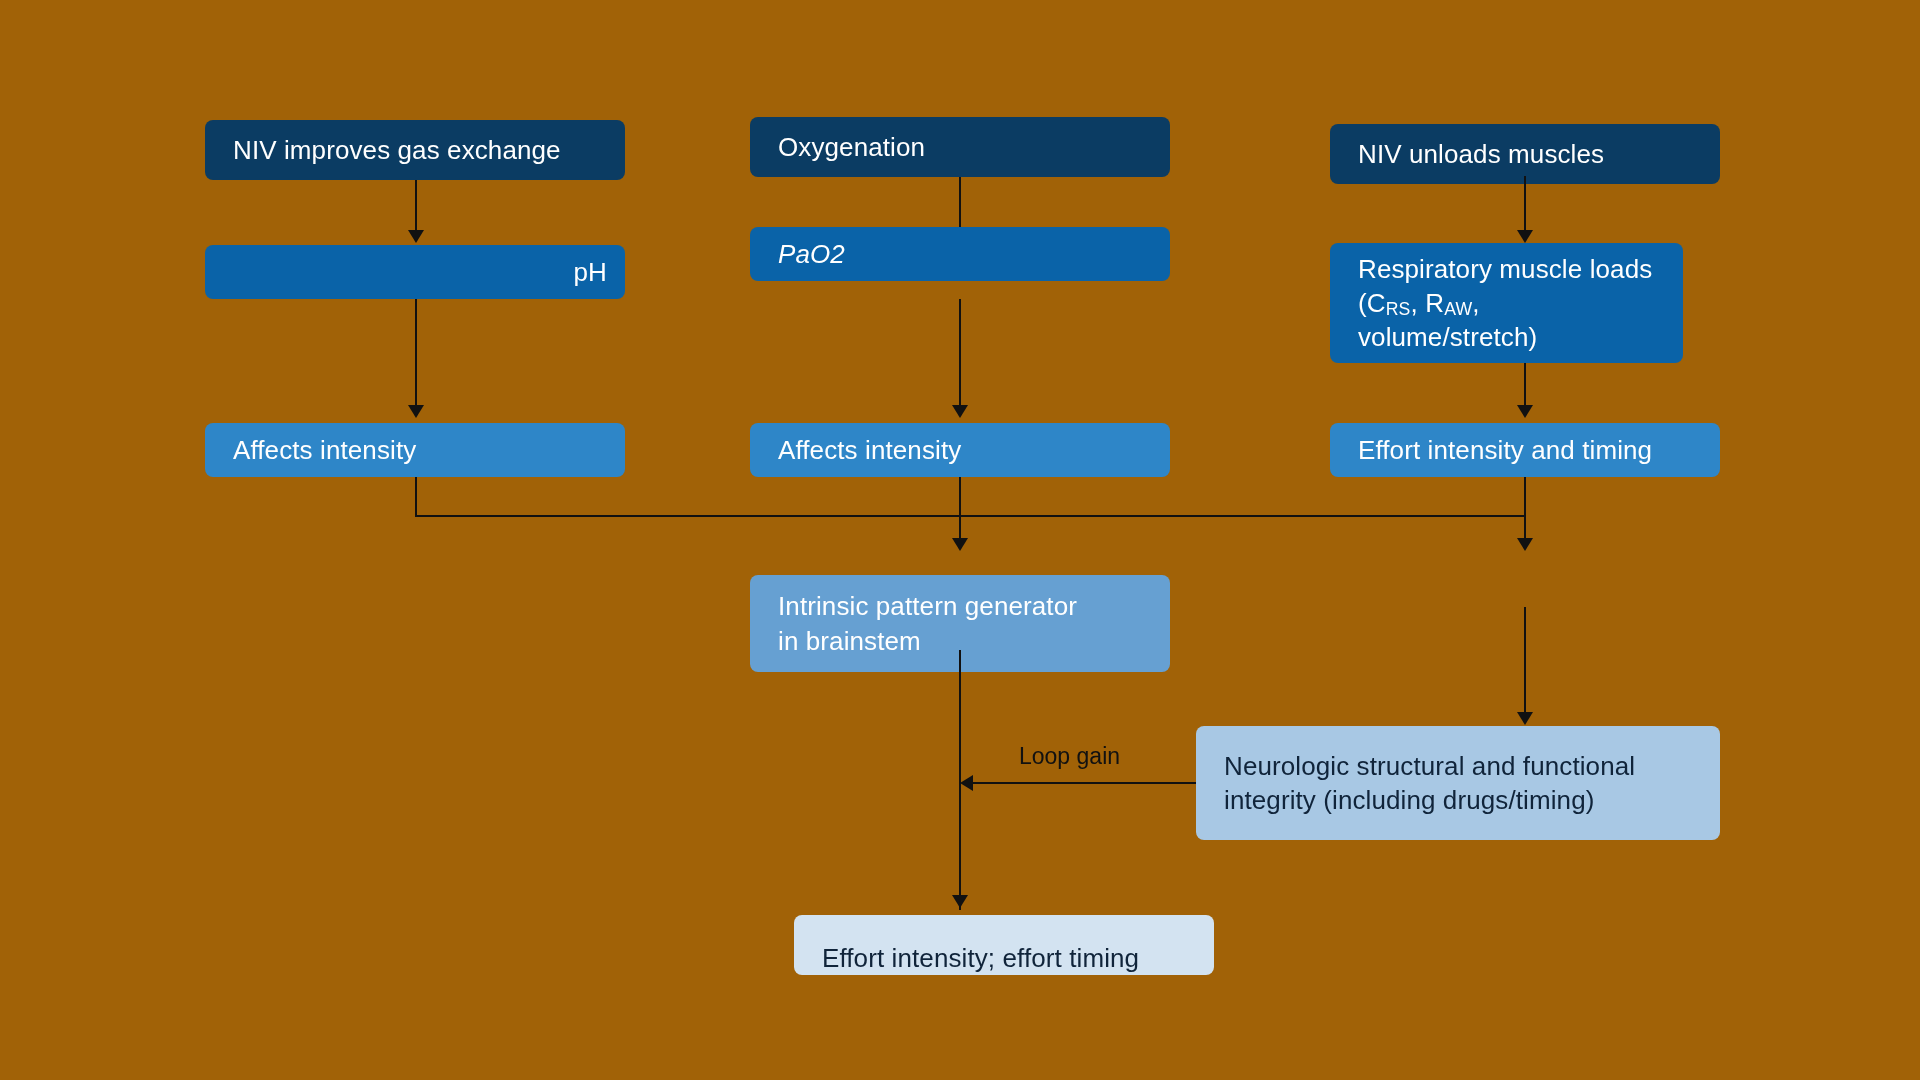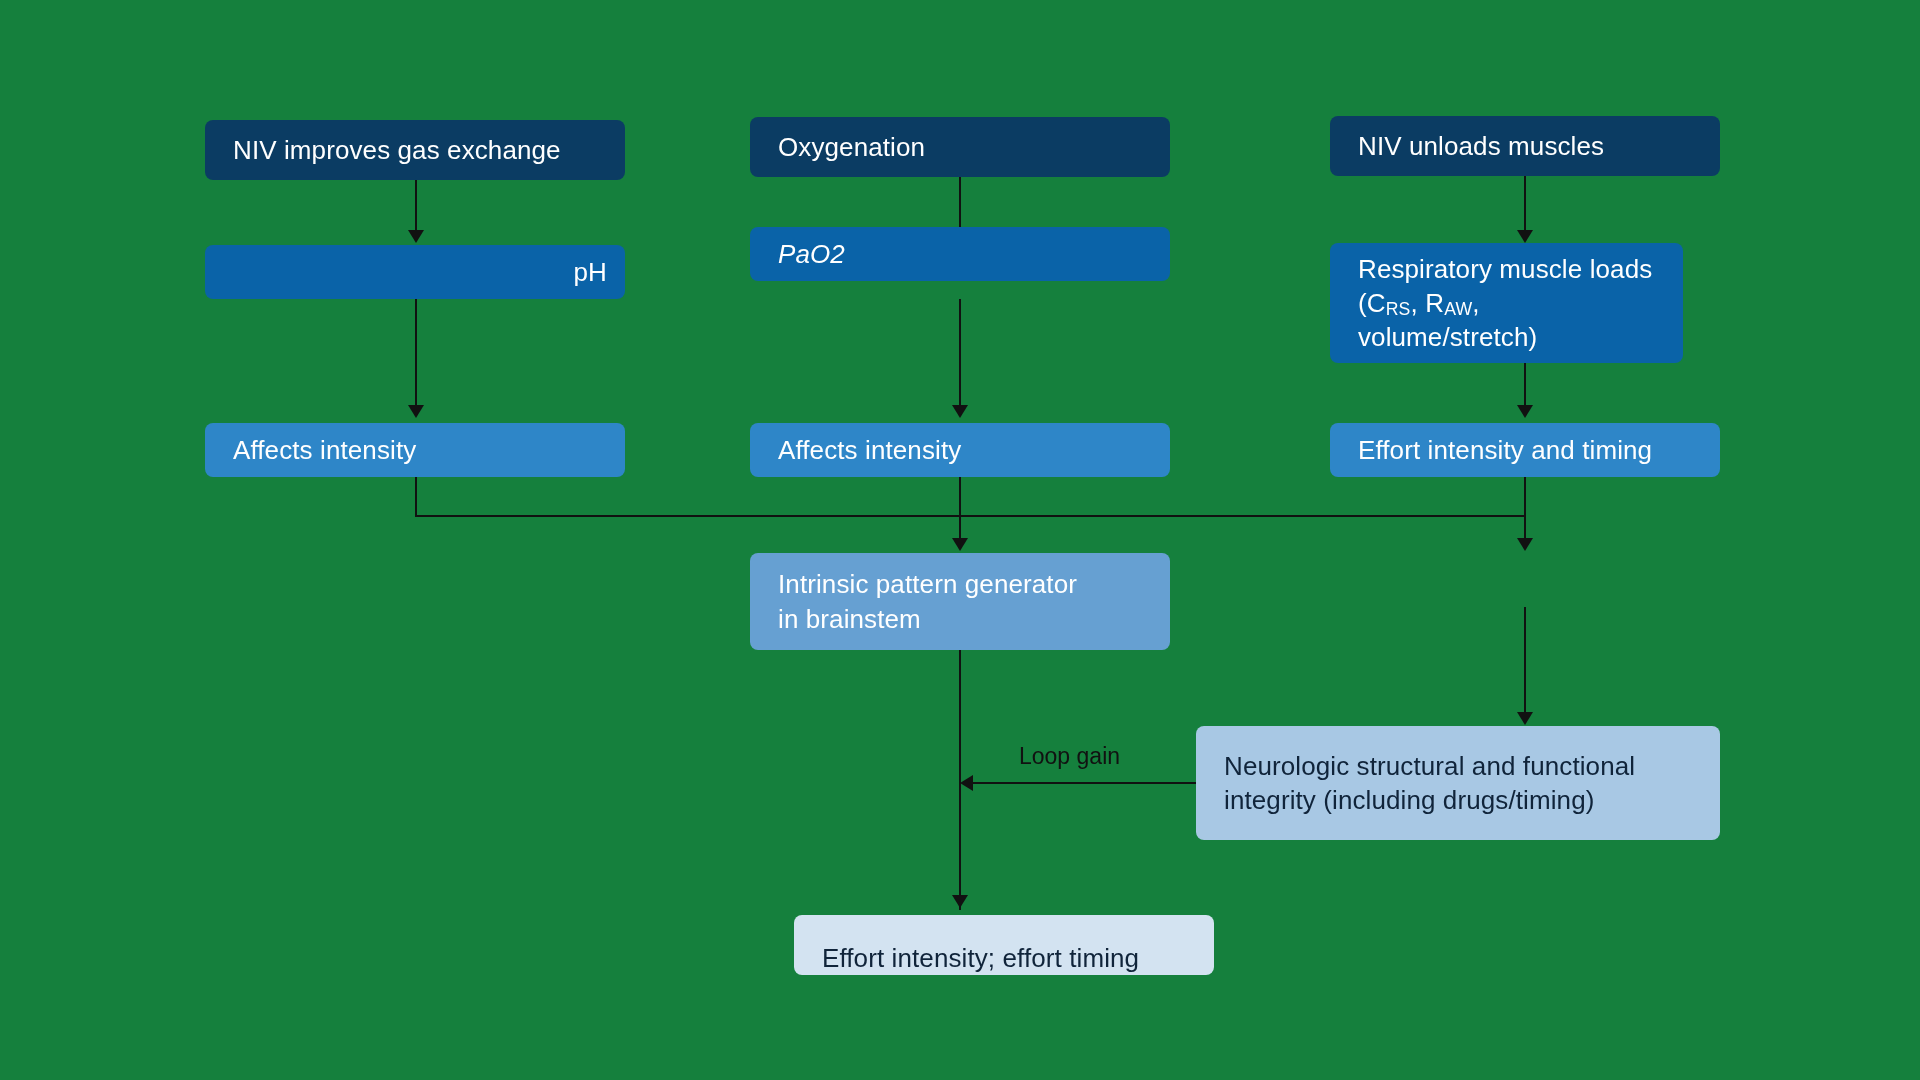--- a/index.html
+++ b/index.html
@@ -11,42 +11,42 @@
   body {
     width: 1920px;
     height: 1080px;
     font-family: "Liberation Sans", sans-serif;
     overflow: hidden;
   }
   #canvas {
     position: relative;
     width: 1920px;
     height: 1080px;
-    background: #15803d;
+    background: #a16207;
   }
   
   .node {
     position: absolute;
     box-sizing: border-box;
     border-radius: 8px;
     display: flex;
     align-items: center;
     padding-left: 28px;
     padding-right: 18px;
     line-height: 1.32;
     letter-spacing: 0.1px;
   }
   .node .label {
     display: block;
     white-space: pre-line;
   }
   .tone-navy   { background: #0b3c63; color: #ffffff; }
   .tone-blue   { background: #0a63a8; color: #ffffff; }
   .tone-mid    { background: #2e86c8; color: #ffffff; }
-  .tone-soft   { background: #66a0d2; color: #ffffff; }
+  .tone-soft   { background: #66a0d2; color: #ffffff; margin-top: 22px; }
   .tone-pale   { background: #a8c8e4; color: #10243a; }
   .tone-faint  { background: #d3e3f1; color: #10243a; }
 
   .fs-lg { font-size: 26px; }
 
   
   .sub {
     font-size: 0.68em;
     vertical-align: baseline;
     position: relative;
@@ -91,21 +91,21 @@
 <div id="canvas">
 
   <div class="node tone-navy fs-lg" style="left:205px; top:120px; width:420px; height:60px;">
     <span class="label">NIV improves gas exchange</span>
   </div>
 
   <div class="node tone-navy fs-lg" style="left:750px; top:117px; width:420px; height:60px;">
     <span class="label">Oxygenation</span>
   </div>
 
-  <div class="node tone-navy fs-lg" style="left:1330px; top:116px; width:390px; height:60px;">
+  <div class="node tone-navy fs-lg" style="left:1330px; top:124px; width:390px; height:60px;">
     <span class="label">NIV unloads muscles</span>
   </div>
 
   <div class="vline" style="left:415px; top:180px; height:52px;"></div>
   <div class="arrowhead arrow-down" style="left:408px; top:230px;"></div>
 
   <div class="vline" style="left:959px; top:177px; height:55px;"></div>
   <div class="arrowhead arrow-down" style="left:952px; top:230px;"></div>
 
   <div class="vline" style="left:1524px; top:176px; height:56px;"></div>

